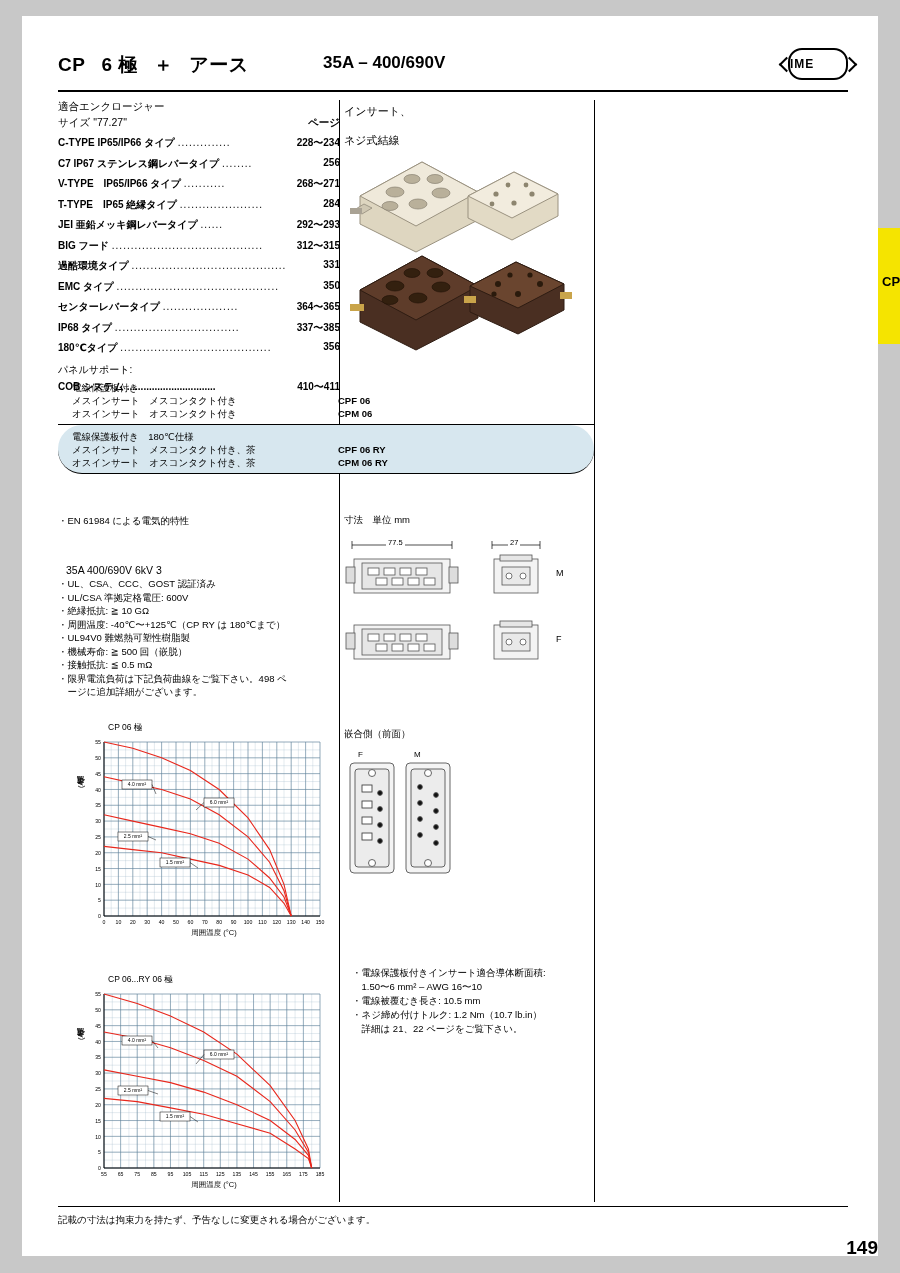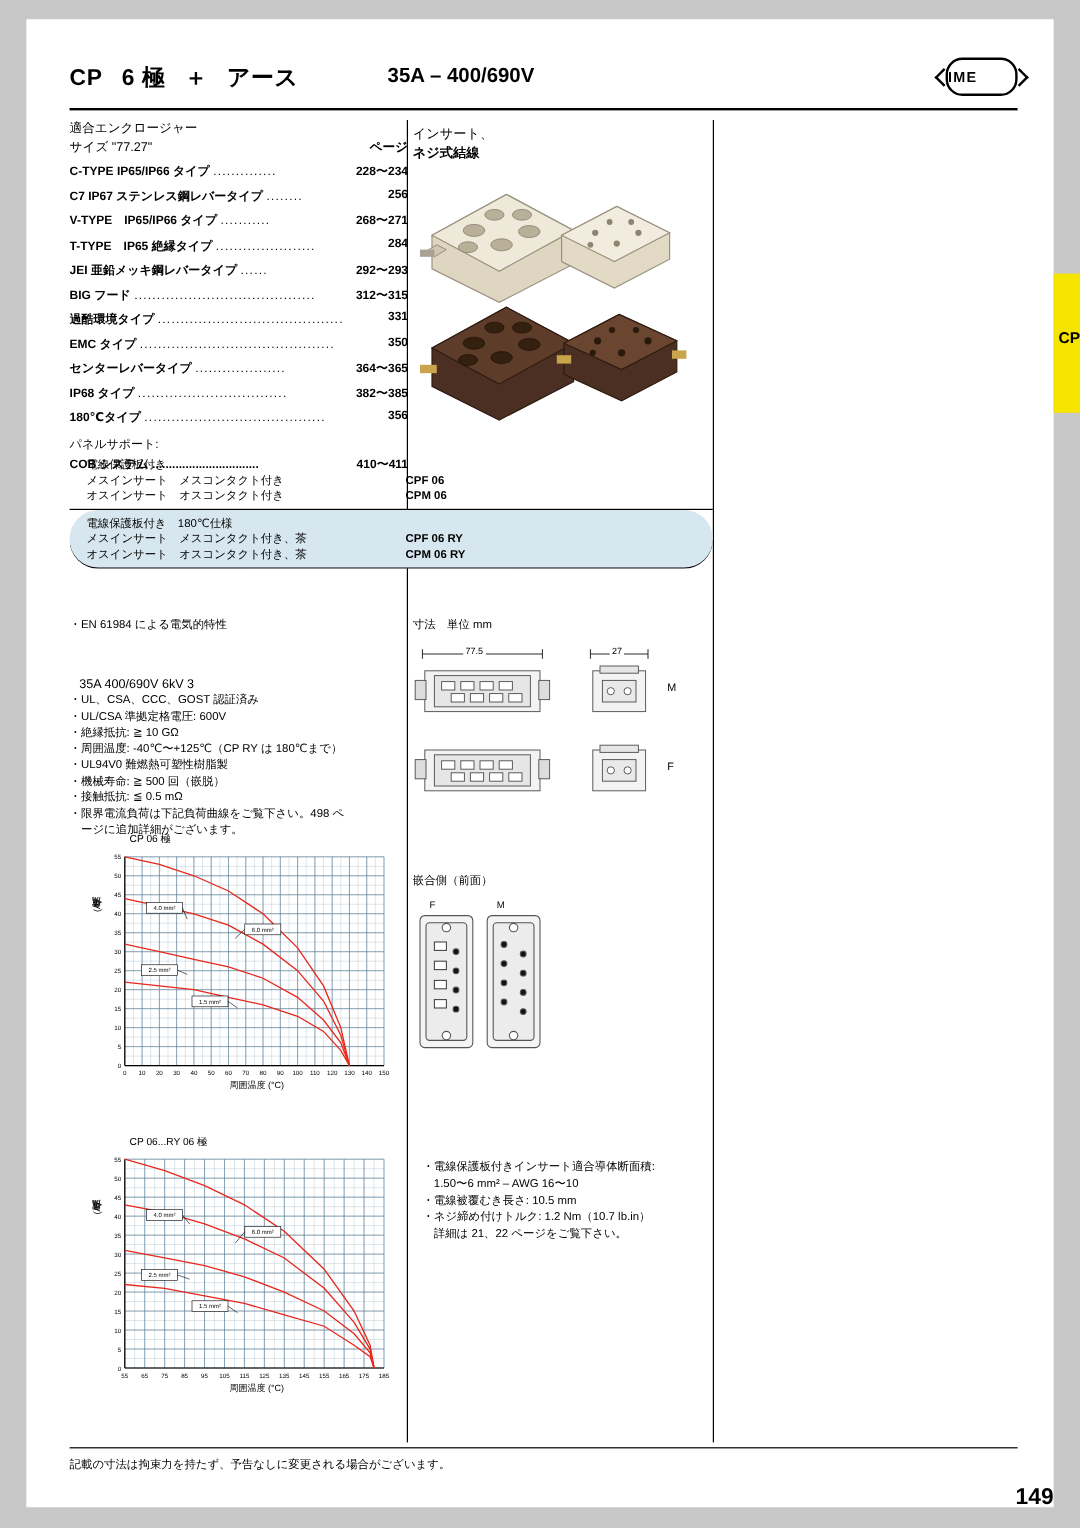--- a/index.html
+++ b/index.html
@@ -55,21 +55,21 @@
   .lrow{font-size:10px;font-weight:bold;margin-bottom:6.5px;white-space:nowrap;overflow:hidden;}
   .lrow .dots{font-weight:normal;letter-spacing:1px;}
   .lrow .num{float:right;font-weight:bold;}
   .panel-sup{font-size:10px;margin-top:8px;}
   .panel-sup2{font-size:10px;font-weight:bold;margin-top:3px;}
   .panel-sup2 .num{float:right;}
 
   
   .col-mid{position:absolute;left:322px;top:88px;width:250px;}
   .mid-t1{font-size:11px;}
-  .mid-t2{font-size:11px;margin-top:1px;font-weight:bold;}
+  .mid-t2{font-size:11px;margin-top:14px;}
 
   
   .photo{position:absolute;left:322px;top:128px;width:250px;height:210px;}
 
   
   .vline{position:absolute;background:#000;width:1px;}
 
   
   .tbl{position:absolute;left:36px;top:360px;width:536px;}
   .tbl .thead{background:#d7e7ef;height:22px;border-top:1px solid #000;border-bottom:1px solid #000;position:relative;}
@@ -90,21 +90,21 @@
   .dims .t{font-size:9.5px;}
 
   
   .mating{position:absolute;left:322px;top:712px;width:250px;}
   .mating .t{font-size:9.5px;}
 
   
   .rnotes{position:absolute;left:330px;top:950px;width:250px;font-size:9.5px;line-height:14px;}
 
   
-  .chartbox{position:absolute;}
+  .chartbox{position:absolute;margin-top:28px;}
   .chart-title{font-size:8.5px;margin-bottom:2px;}
   .axis-y-label{
     position:absolute;font-size:7.5px;writing-mode:vertical-rl;transform:rotate(180deg);
   }
   .axis-x-label{position:absolute;font-size:7.5px;text-align:center;}
 
   
   .footnote{position:absolute;left:36px;top:1198px;font-size:9.5px;}
   .footrule{position:absolute;left:36px;top:1190px;width:790px;height:1px;background:#000;}
   .pageno{position:absolute;right:22px;bottom:14px;font-size:19px;font-weight:bold;}
@@ -134,21 +134,21 @@
 
     <div class="lrow"><span>C-TYPE IP65/IP66 タイプ</span> <span class="dots">..............</span><span class="num">228〜234</span></div>
     <div class="lrow"><span>C7 IP67 ステンレス鋼レバータイプ</span> <span class="dots">........</span><span class="num">256</span></div>
     <div class="lrow"><span>V-TYPE　IP65/IP66 タイプ</span> <span class="dots">...........</span><span class="num">268〜271</span></div>
     <div class="lrow"><span>T-TYPE　IP65 絶縁タイプ</span> <span class="dots">......................</span><span class="num">284</span></div>
     <div class="lrow"><span>JEI 亜鉛メッキ鋼レバータイプ</span> <span class="dots">......</span><span class="num">292〜293</span></div>
     <div class="lrow"><span>BIG フード</span> <span class="dots">........................................</span><span class="num">312〜315</span></div>
     <div class="lrow"><span>過酷環境タイプ</span> <span class="dots">.........................................</span><span class="num">331</span></div>
     <div class="lrow"><span>EMC タイプ</span> <span class="dots">...........................................</span><span class="num">350</span></div>
     <div class="lrow"><span>センターレバータイプ</span> <span class="dots">....................</span><span class="num">364〜365</span></div>
-    <div class="lrow"><span>IP68 タイプ</span> <span class="dots">.................................</span><span class="num">382〜385</span></div>
+    <div class="lrow"><span>IP68 タイプ</span> <span class="dots">.................................</span><span class="num">337〜385</span></div>
     <div class="lrow"><span>180℃タイプ</span> <span class="dots">........................................</span><span class="num">356</span></div>
 
     <div class="panel-sup">パネルサポート:</div>
     <div class="panel-sup2"><span>COB システム</span> <span class="dots">................................</span><span class="num">410〜411</span></div>
   </div>
 
   <div class="col-mid">
     <div class="mid-t1">インサート、</div>
     <div class="mid-t2">ネジ式結線</div>
   </div>

